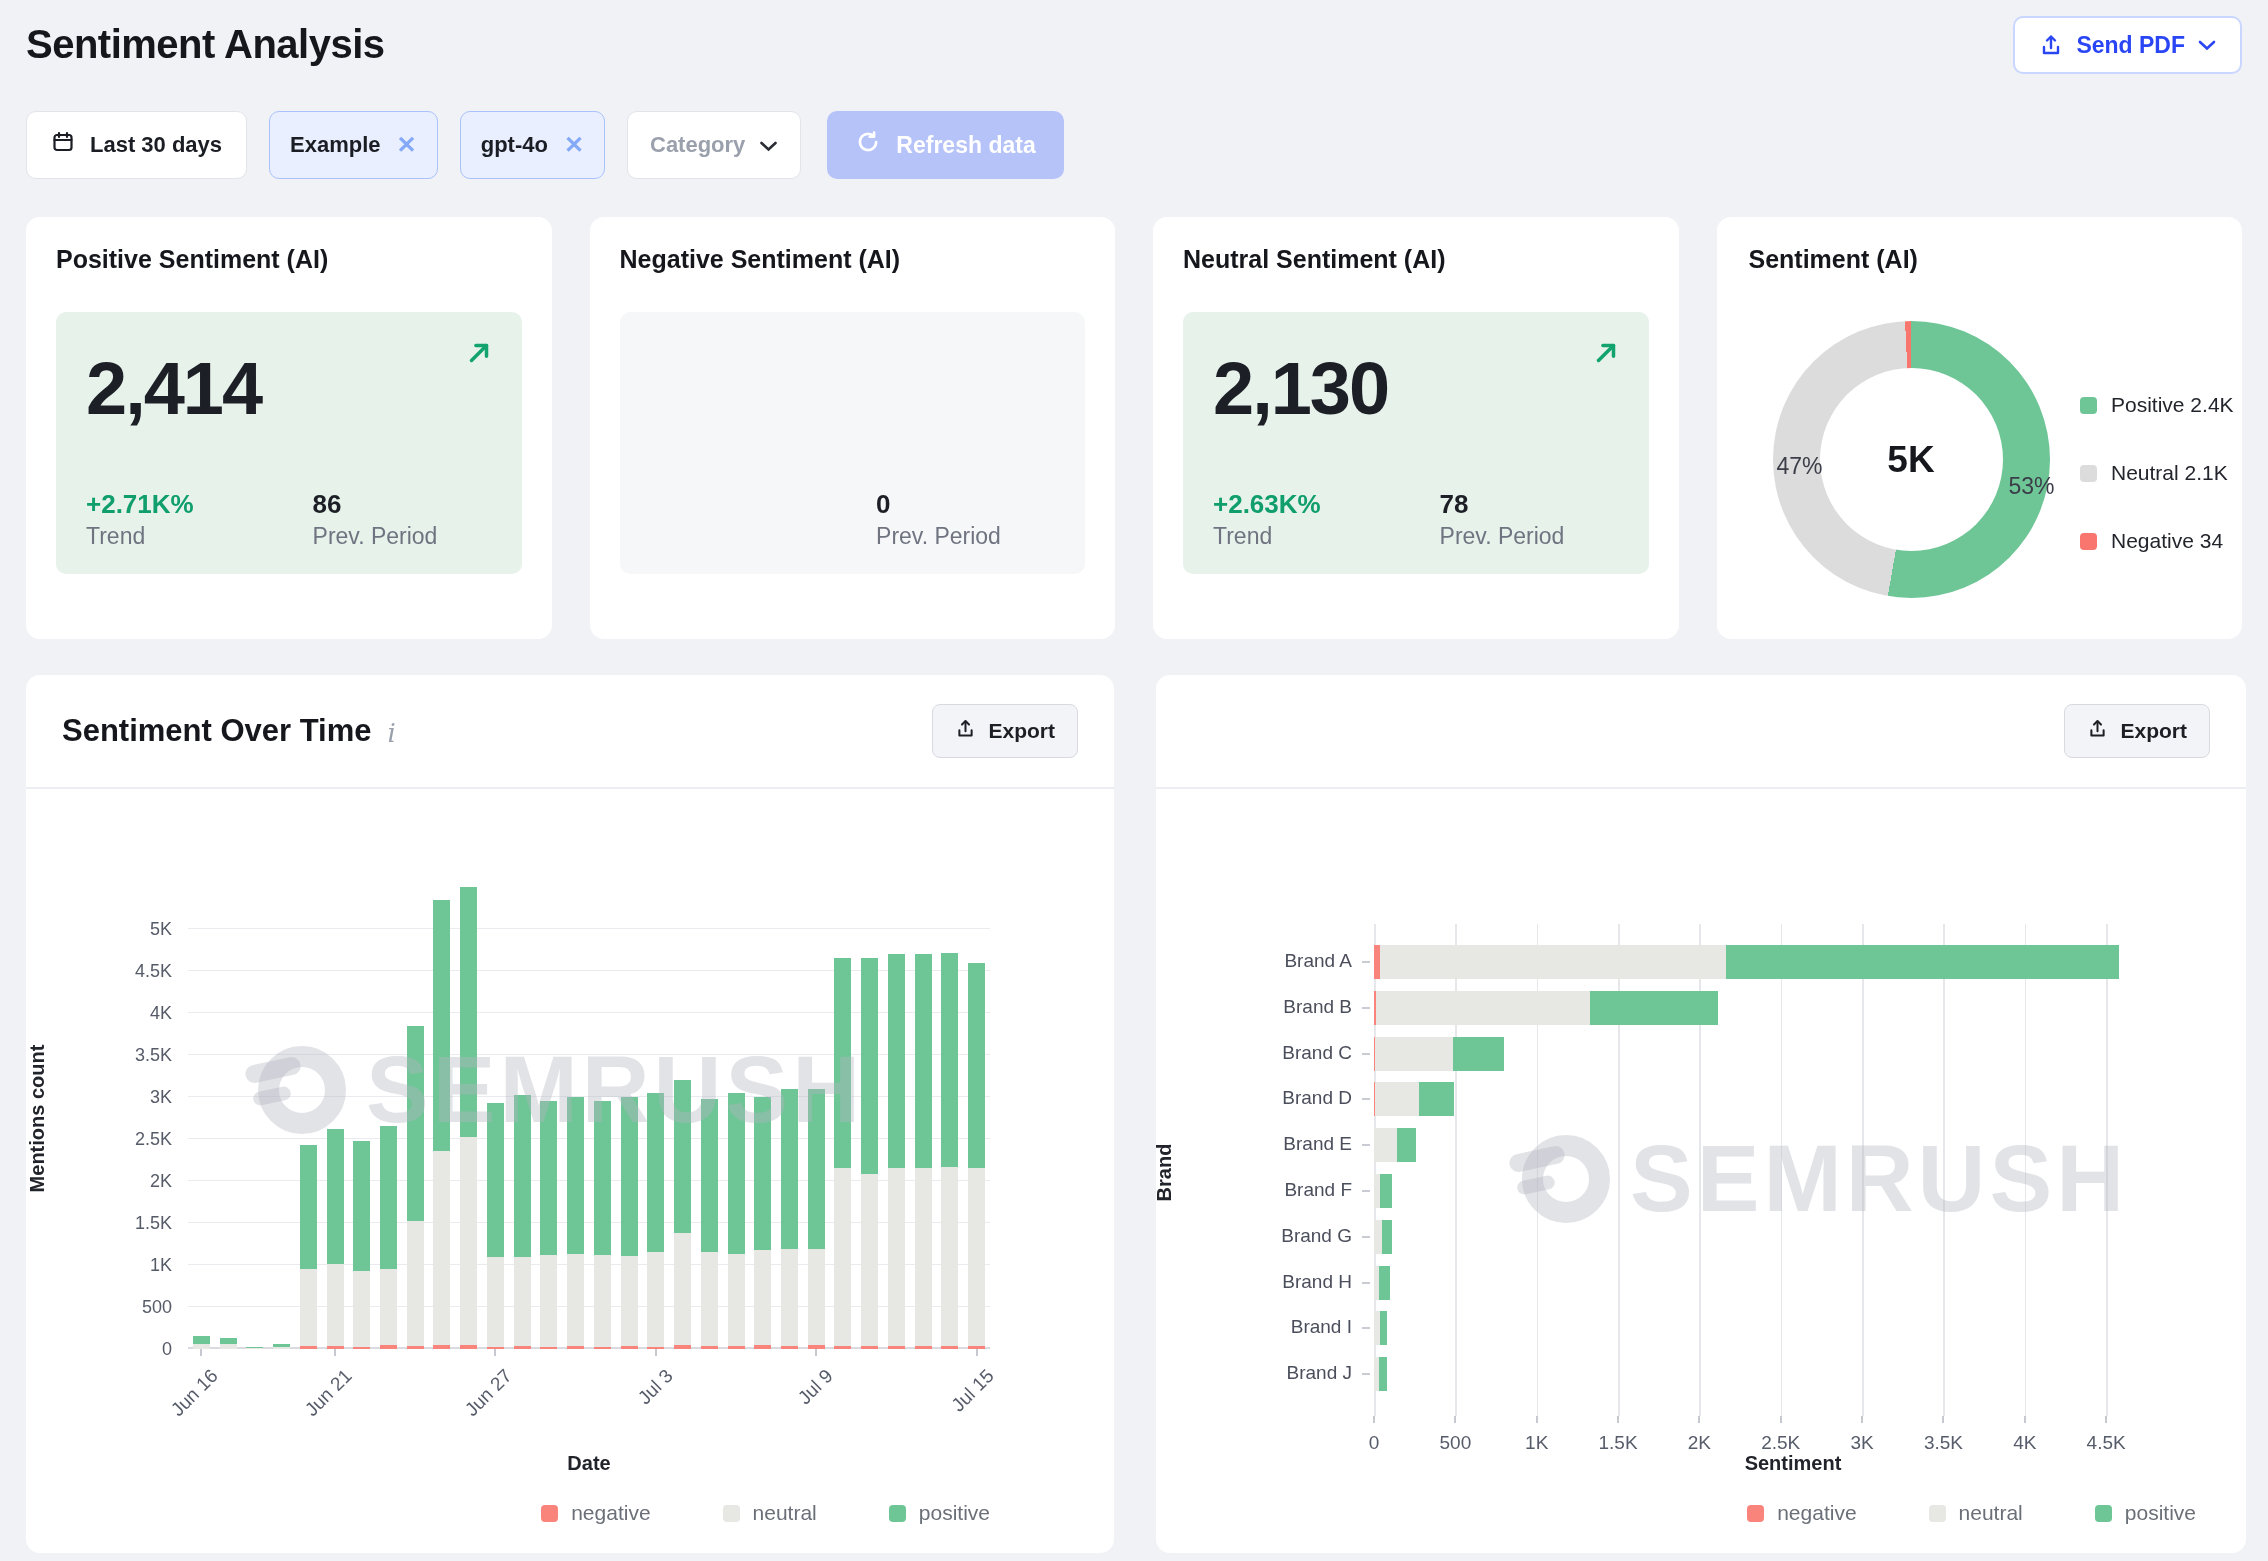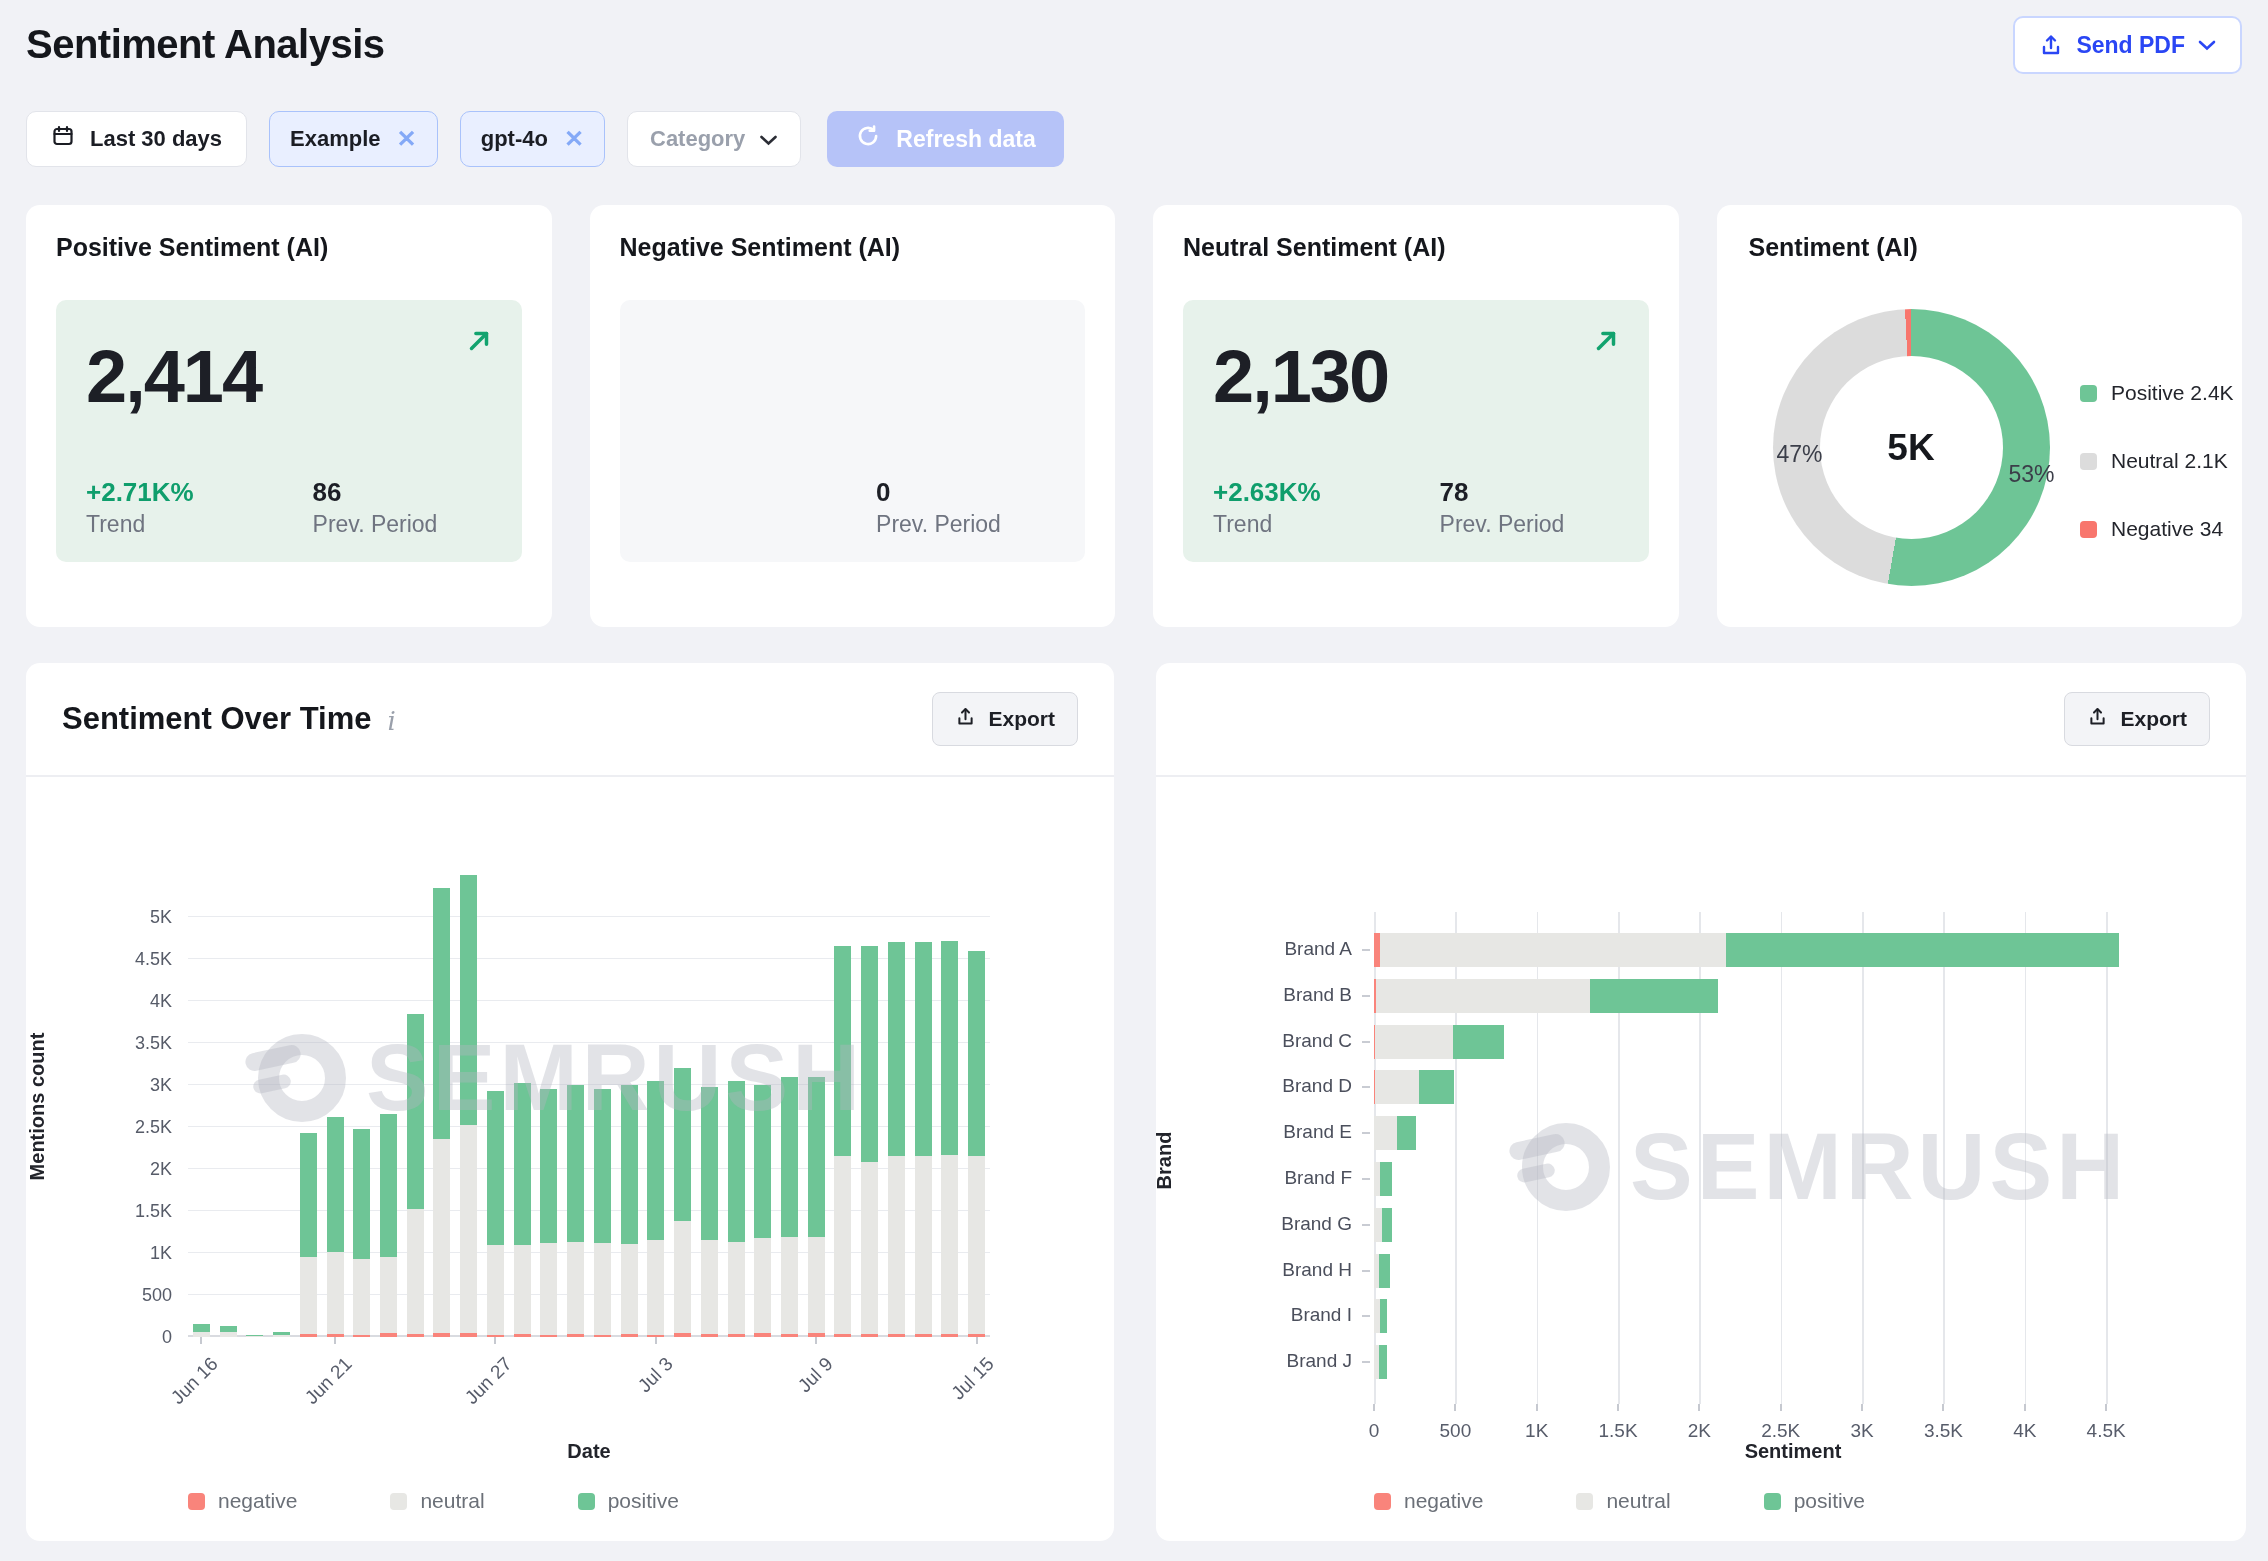--- a/index.html
+++ b/index.html
@@ -8,21 +8,21 @@
   
   .hdr { position:relative; padding:22px 26px 0 26px; }
   .hdr h1 { font-size:40px; font-weight:800; color:#15171c; letter-spacing:-0.5px; }
   .send-pdf { position:absolute; right:26px; top:16px; height:58px; padding:0 24px; border-radius:10px;
     border:2px solid #c9d6ff; background:#fff; color:#2a46f4; font-size:23px; font-weight:700;
     display:flex; align-items:center; gap:13px; cursor:pointer; }
   .send-pdf svg { display:block; }
 
   
   .filters { display:flex; align-items:center; gap:22px; margin:44px 26px 0 26px; }
-  .pill { height:56px; display:flex; align-items:center; border-radius:10px; font-size:22px; }
+  .pill { height:68px; display:flex; align-items:center; border-radius:10px; font-size:22px; }
   .pill.date { background:#fff; border:1.5px solid #e2e4ea; padding:0 24px; gap:15px; font-weight:600; color:#1b1d24; }
   .pill.chip { background:#e9efff; border:1.5px solid #a9c2fb; padding:0 20px; gap:16px; font-weight:600; color:#1b1d24; }
   .chip-x { color:#84a9f7; font-size:24px; font-weight:700; cursor:pointer; line-height:1; }
   .pill.category { background:#fff; border:1.5px solid #e2e4ea; padding:0 22px; gap:14px; font-weight:600; color:#9aa0ac; }
   .pill.refresh { background:#b6c3f8; border:none; padding:0 28px; gap:15px; font-weight:700; color:#fff; font-size:23px; margin-left:4px; cursor:default; }
 
   
   .kpi-row { display:grid; grid-template-columns:repeat(4,1fr); gap:38px; margin:38px 26px 0 26px; height:422px; }
   .card { background:#fff; border-radius:14px; }
   .kpi-card { padding:28px 30px; position:relative; }
@@ -75,21 +75,21 @@
     transform-origin:right top; transform:translateX(-100%) rotate(-45deg); }
   .axis-y-title { position:absolute; font-size:20px; font-weight:700; color:#22242b; transform:rotate(-90deg); white-space:nowrap; }
   .axis-x-title { position:absolute; top:663px; text-align:center; font-size:20px; font-weight:700; color:#22242b; }
 
   .brand-lab { position:absolute; left:0; width:196px; text-align:right; font-size:19px; color:#4b4f5c; }
   .brand-dash { position:absolute; left:206px; width:8px; height:2px; background:#c9ccd3; }
   .brand-bar { position:absolute; height:34px; display:flex; }
   .btick { position:absolute; font-size:19px; color:#575c6a; transform:translateX(-50%); }
   .btick-dash { position:absolute; top:100%; width:2px; height:7px; background:#c6c9d0; transform:translateX(-50%); }
 
-  .legend { position:absolute; top:712px; display:flex; justify-content:flex-start; gap:93px; }
+  .legend { position:absolute; top:712px; display:flex; justify-content:flex-end; gap:72px; }
   .lg-item { display:flex; align-items:center; gap:13px; font-size:21px; color:#6b7078; }
   .lg-sq { width:17px; height:17px; border-radius:4px; }
 
   .watermark { position:absolute; display:flex; align-items:center; gap:20px; color:rgba(178,181,191,0.38); z-index:4; pointer-events:none; }
   .wm-ring { width:88px; height:88px; border:21px solid; border-radius:50%; position:relative; }
   .wm-flame { position:absolute; left:-34px; top:-6px; width:56px; height:18px; border-radius:10px; background:rgba(178,181,191,0.38); transform:rotate(-12deg); }
   .wm-flame2 { position:absolute; left:-26px; top:22px; width:38px; height:14px; border-radius:8px; background:rgba(178,181,191,0.38); transform:rotate(-12deg); }
   .wm-text { font-size:94px; font-weight:800; letter-spacing:4px; line-height:1; }
 </style>
 </head>

